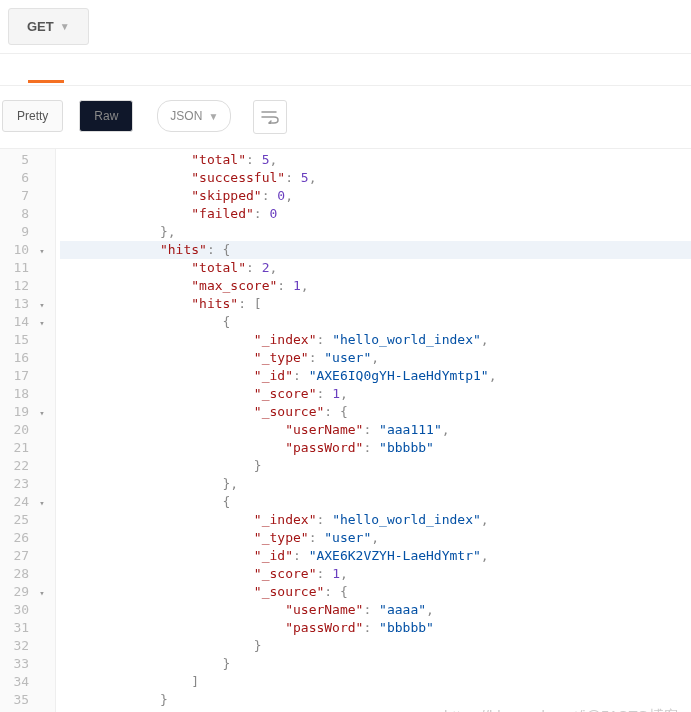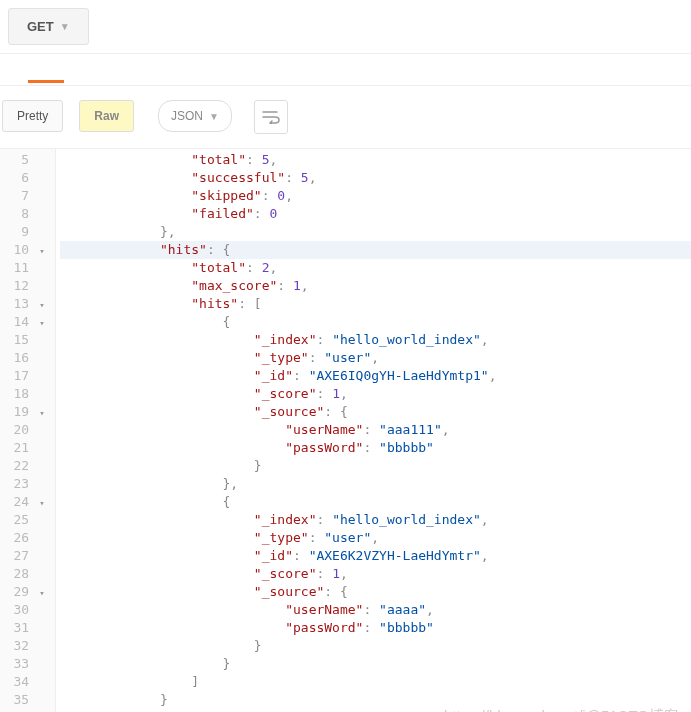--- a/index.html
+++ b/index.html
@@ -4,21 +4,21 @@
 <style>
   * { margin: 0; padding: 0; box-sizing: border-box; }
   body { font-family: -apple-system, BlinkMacSystemFont, "Segoe UI", Helvetica, Arial, sans-serif; font-size: 13px; background: #fff; color: #333; width: 691px; height: 712px; overflow: hidden; }
   .top-bar { display: flex; align-items: flex-start; gap: 8px; padding: 8px; border-bottom: 1px solid #eee; }
   .method-btn { display: flex; align-items: center; gap: 6px; padding: 10px 18px; background: #f5f5f5; border: 1px solid #e2e2e2; border-radius: 3px; font-weight: 600; font-size: 13px; color: #555; cursor: pointer; }
   .method-btn .chev { color: #aaa; font-size: 10px; }
   .url-input { flex: 1; padding: 10px 12px; border: 1px solid #e5e5e5; border-radius: 3px; background: #fafafa; font-size: 13px; color: #666; outline: none; }
   .tab-strip { height: 32px; border-bottom: 1px solid #eee; position: relative; }
   .tab-underline { position: absolute; left: 28px; top: 26px; width: 36px; height: 3px; background: #f47023; }
   .controls { display: flex; align-items: flex-start; gap: 16px; padding: 14px 2px; border-bottom: 1px solid #eee; }
-  .view-btn { padding: 8px 14px; background: #fef9c3; border: 1px solid #ddd; border-radius: 3px; font-size: 12px; color: #888; cursor: pointer; font-weight: bold; }
+  .view-btn { padding: 8px 14px; background: #0f172a; border: 1px solid #ddd; border-radius: 3px; font-size: 12px; color: #888; cursor: pointer; }
   .view-btn.active { color: #555; font-weight: 500; background: #fafafa; }
   .fmt-btn { display: flex; align-items: center; gap: 6px; padding: 8px 12px; background: #fff; border: 1px solid #ddd; border-radius: 14px; font-size: 12px; color: #888; margin-left: 8px; cursor: pointer; }
   .fmt-btn .chev { color: #aaa; font-size: 10px; }
   .icon-btn { width: 34px; height: 34px; display: flex; align-items: center; justify-content: center; border: 1px solid #ddd; border-radius: 3px; margin-left: 6px; cursor: pointer; }
   .code-area { display: flex; font-family: Consolas, Menlo, monospace; font-size: 13px; line-height: 18px; position: relative; }
   .gutter { background: #fafafa; border-right: 1px solid #eee; text-align: right; padding: 2px 8px 2px 4px; color: #bbb; user-select: none; width: 56px; }
   .gutter .ln { height: 18px; }
   .gutter .fold { color: #999; font-size: 9px; display: inline-block; width: 10px; text-align: center; }
   .code { flex: 1; padding: 2px 0 2px 4px; white-space: pre; color: #888; }
   .code .row { height: 18px; padding-left: 6px; }

